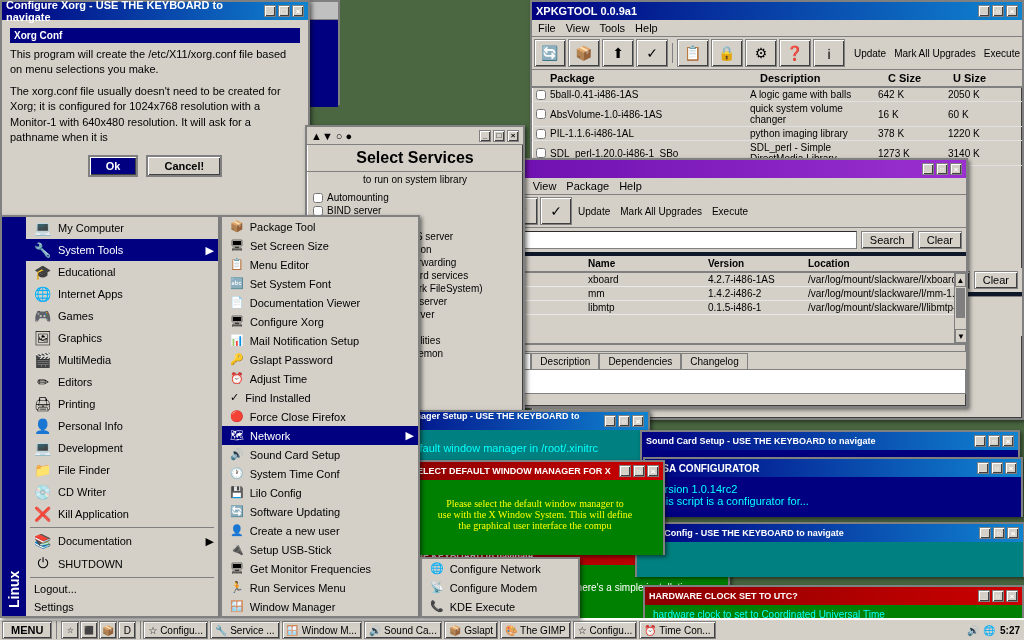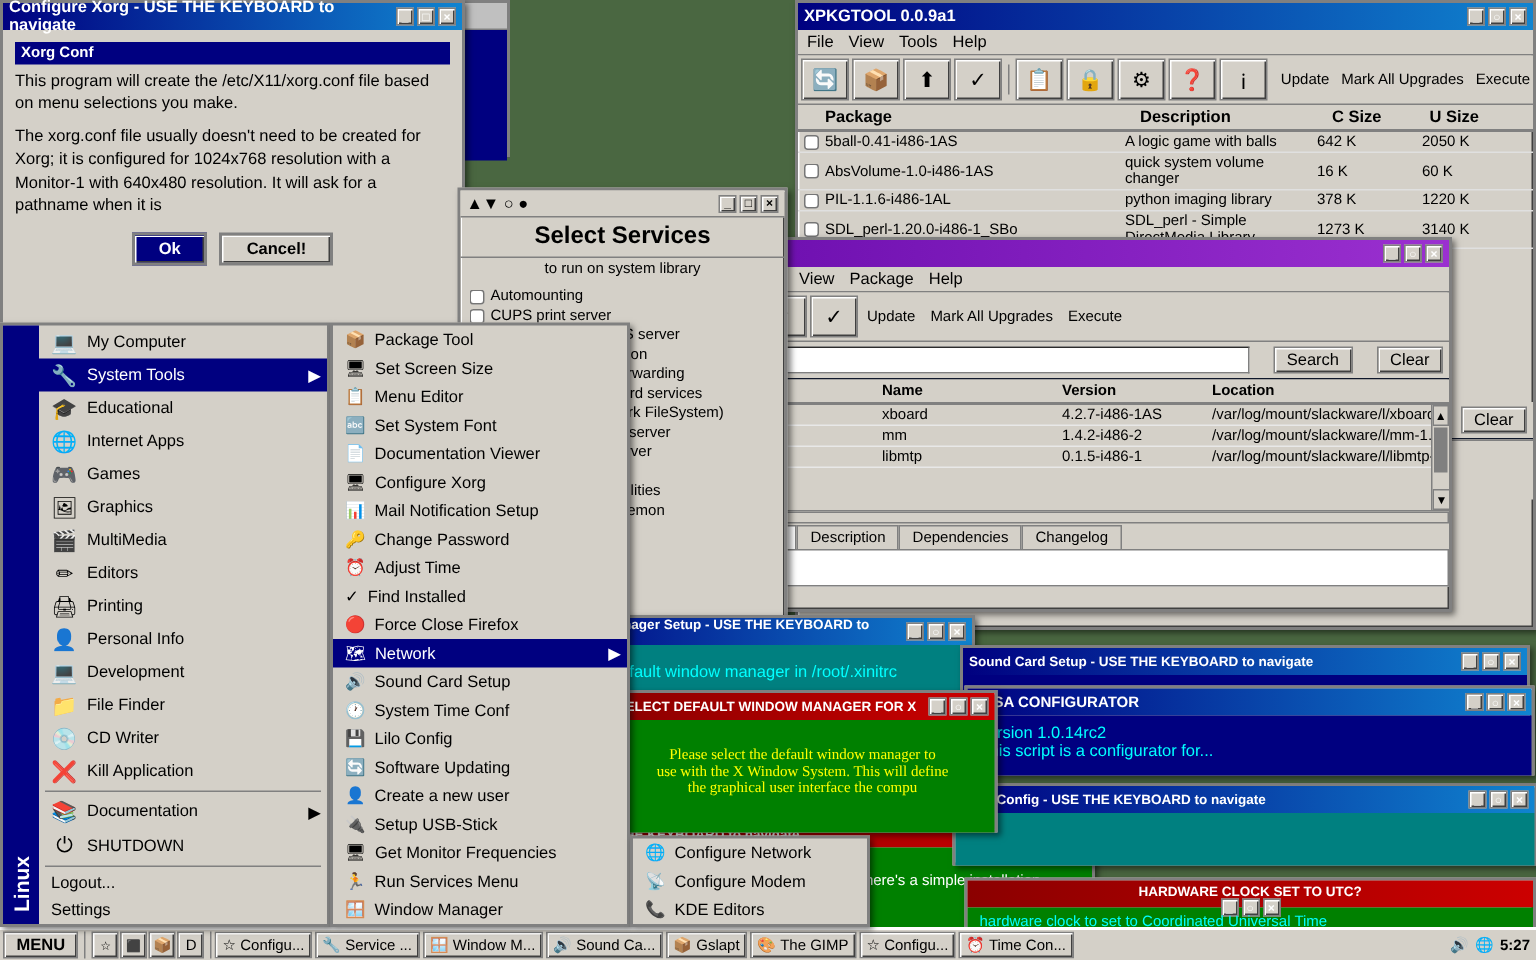--- a/index.html
+++ b/index.html
@@ -202,22 +202,22 @@
       grid-template-columns: 14px 200px 1fr 70px 70px;
       font-size: 10px;
       padding: 1px 4px;
       border-bottom: 1px solid #e0e0e0;
       align-items: center;
     }
     .pkg-checkbox { width: 10px; height: 10px; }
 
     
     .search-row {
-      display: flex; gap: 16px; padding: 3px 4px; background: #d4d0c8;
-      border-bottom: 1px solid #0f172a;
+      display: flex; gap: 4px; padding: 3px 4px; background: #d4d0c8;
+      border-bottom: 4px solid #0f172a;
     }
     .search-input {
       flex: 1;
       height: 18px;
       border: 1px inset #808080;
       background: white;
       font-size: 11px;
       padding: 0 2px;
     }
     .search-btn {
@@ -562,20 +562,24 @@
       <div class="win-btn">□</div>
       <div class="win-btn">×</div>
     </div>
   </div>
   <div class="service-title">Select Services</div>
   <div class="service-subtitle">to run on system library</div>
   <div class="service-list">
     <div class="service-item">
       <input type="checkbox" style="">
         <span>Automounting</span>
+    </div>
+    <div class="service-item">
+      <input type="checkbox" style="">
+        <span>BIND server</span>
     </div>
     <div class="service-item">
       <input type="checkbox" style="">
         <span>CUPS print server</span>
     </div>
     <div class="service-item">
       <input type="checkbox" style="">
         <span>dnsmasq DHCP/DNS server</span>
     </div>
     <div class="service-item">
@@ -851,21 +855,21 @@
     <div class="win-titlebar-btns">
       <div class="win-btn">_</div>
       <div class="win-btn">○</div>
       <div class="win-btn">×</div>
     </div>
   </div>
   <div id="time-content" style="background:#008080;color:#00ffff;font-size:11px;padding:4px 8px;height:35px;"></div>
 </div>
 
 <div class="window" id="hw-win">
-  <div class="win-titlebar" style="background:linear-gradient(to right, #8b0000, #cc0000);flex-direction:column;">
+  <div class="win-titlebar" style="background:linear-gradient(to right, #8b0000, #cc0000);">
     <span style="font-size:9px;">HARDWARE CLOCK SET TO UTC?</span>
     <div class="win-titlebar-btns">
       <div class="win-btn">_</div>
       <div class="win-btn">○</div>
       <div class="win-btn">×</div>
     </div>
   </div>
   <div id="hw-content">
     <div style="white-space:pre-wrap;font-size:10px;color:#00ffff;">hardware clock to set to Coordinated Universal Time
 (UTC). It is select NO if the</div>
@@ -978,21 +982,21 @@
   <div class="submenu-item">
     <span>🖥</span>
     <span>Configure Xorg</span>
   </div>
   <div class="submenu-item">
     <span>📊</span>
     <span>Mail Notification Setup</span>
   </div>
   <div class="submenu-item">
     <span>🔑</span>
-    <span>Change Password</span>
+    <span>Gslapt Password</span>
   </div>
   <div class="submenu-item">
     <span>⏰</span>
     <span>Adjust Time</span>
   </div>
   <div class="submenu-item">
     <span>✓</span>
     <span>Find Installed</span>
   </div>
   <div class="submenu-item">
@@ -1046,21 +1050,21 @@
   <div class="submenu-item">
     <span>🌐</span>
     <span>Configure Network</span>
   </div>
   <div class="submenu-item">
     <span>📡</span>
     <span>Configure Modem</span>
   </div>
   <div class="submenu-item">
     <span>📞</span>
-    <span>KDE Editors</span>
+    <span>KDE Execute</span>
   </div>
 </div>
 
 <div id="taskbar">
   <button class="taskbar-start">MENU</button>
   <div style="border-left:1px solid #808080;height:18px;margin:0 2px;"></div>
   <div style="display:flex;gap:1px;align-items:center;margin:0 2px;">
     <div class="win-btn" style="width:18px;height:18px;">☆</div>
     <div class="win-btn" style="width:18px;height:18px;">⬛</div>
     <div class="win-btn" style="width:18px;height:18px;font-size:10px;">📦</div>

